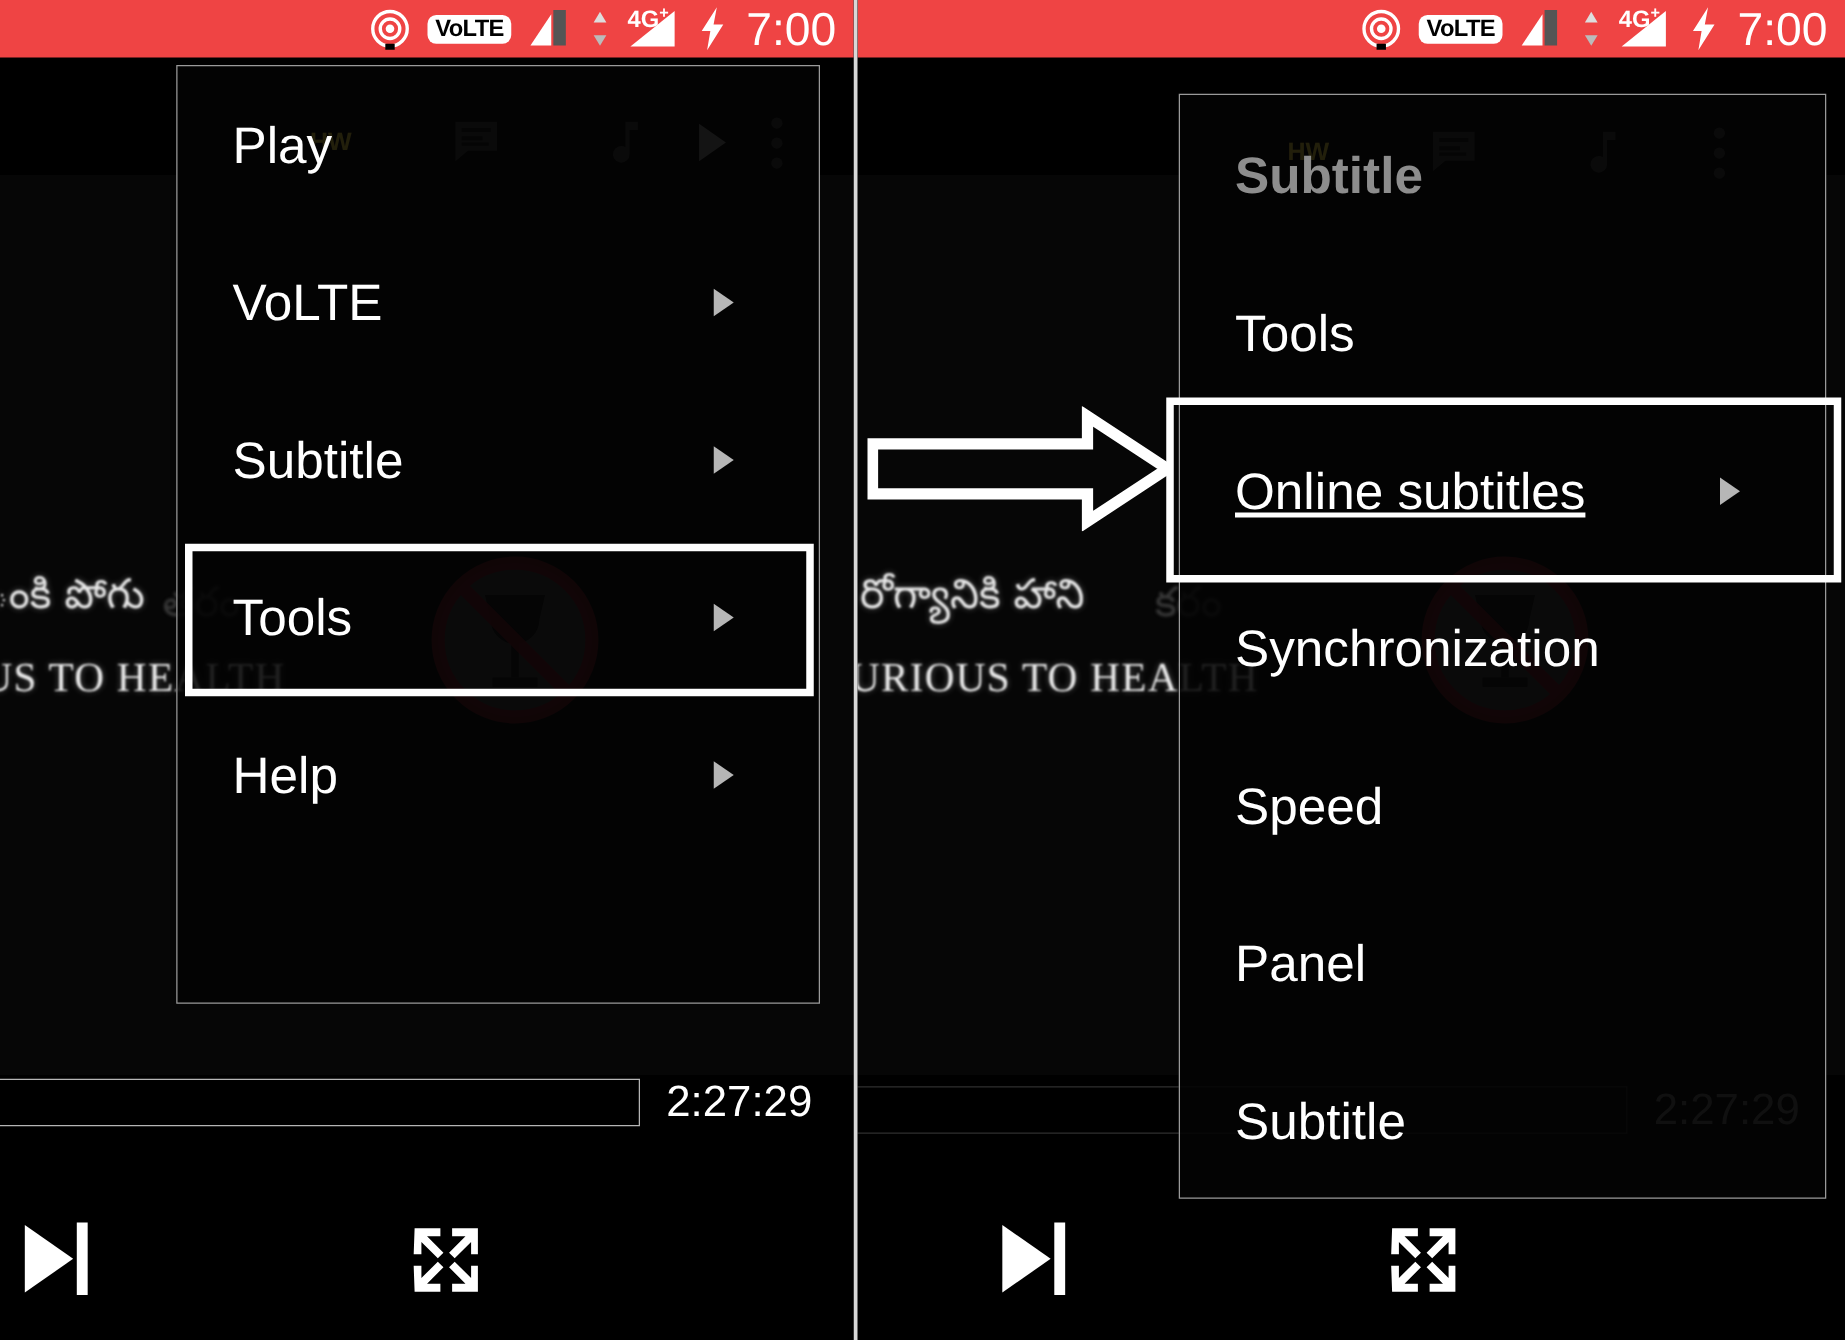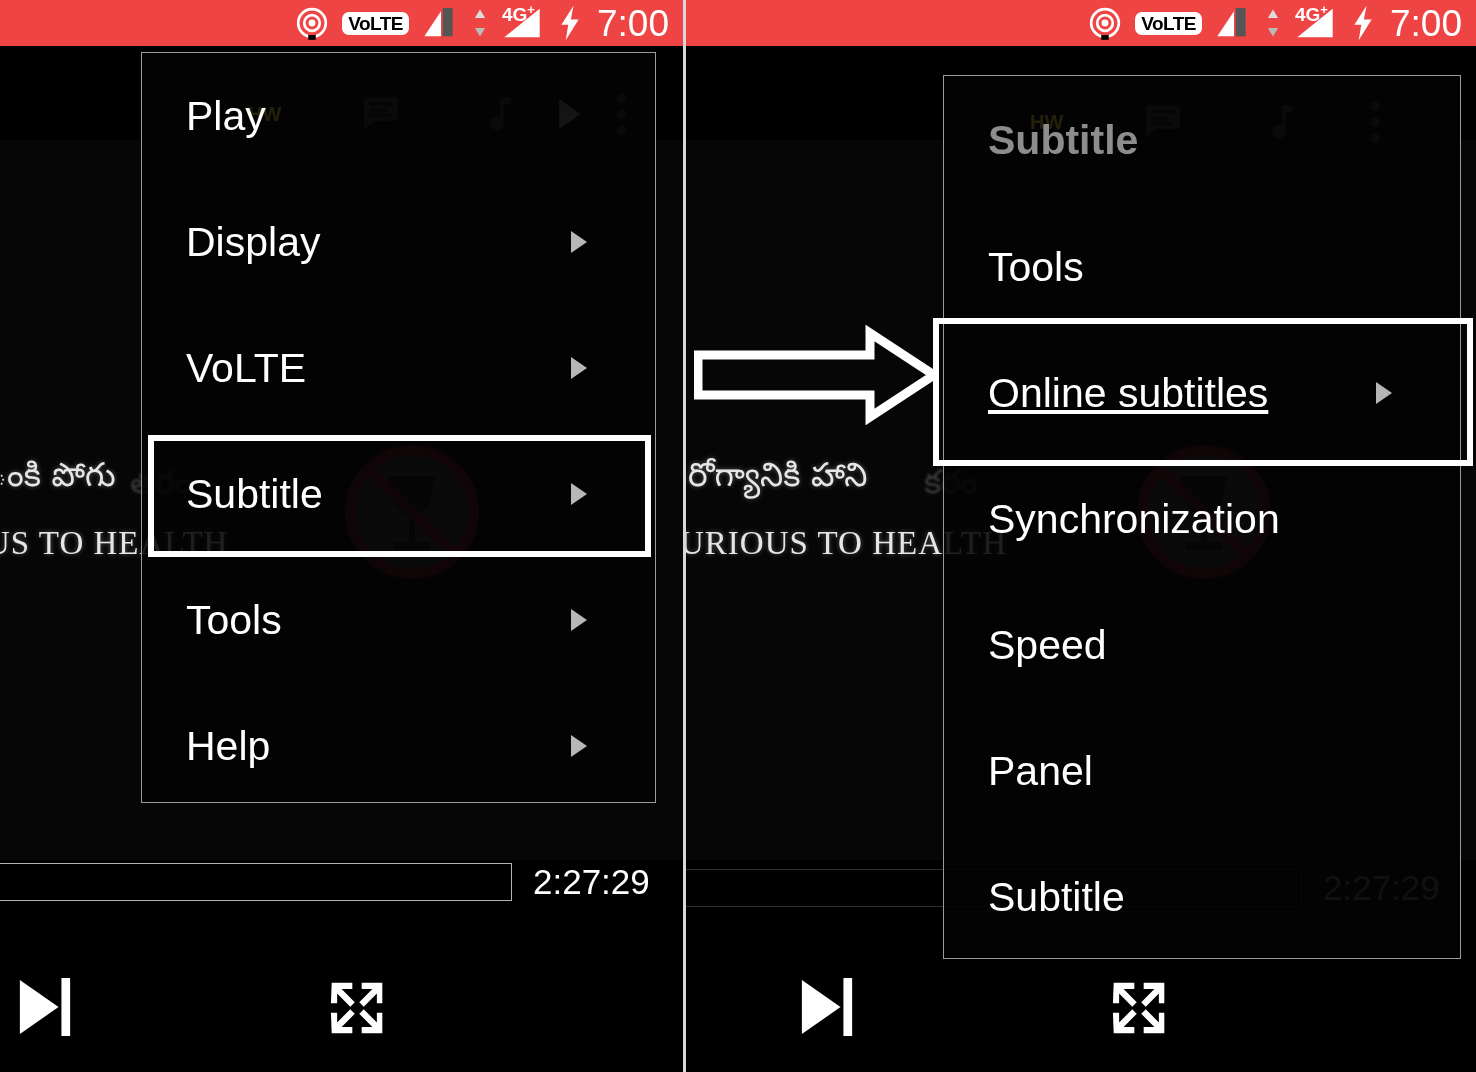--- a/index.html
+++ b/index.html
@@ -203,24 +203,20 @@
           </svg>
       </span>
       <span class="clock">7:00</span>
     </div>
 
     <div class="menu" style="left:141px; top:52px; width:515px; height:751px;">
       <div class="menu-item no-caret" style="height:126px;">
         <span>Play</span>
       </div>
       <div class="menu-item" style="height:126px;">
-        <span>Display</span>
-          <i class="caret"></i>
-      </div>
-      <div class="menu-item" style="height:126px;">
         <span>VoLTE</span>
           <i class="caret"></i>
       </div>
       <div class="menu-item" style="height:126px; background:rgba(0,0,0,0);">
         <span>Subtitle</span>
           <i class="caret"></i>
       </div>
       <div class="menu-item" style="height:126px;">
         <span>Tools</span>
           <i class="caret"></i>

